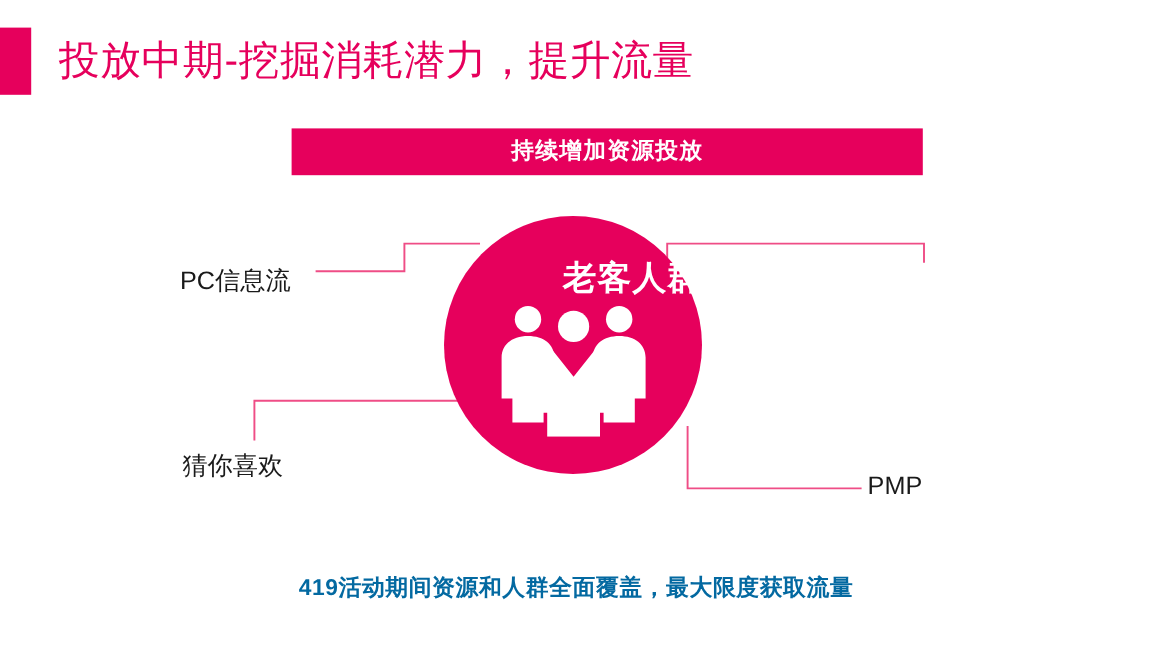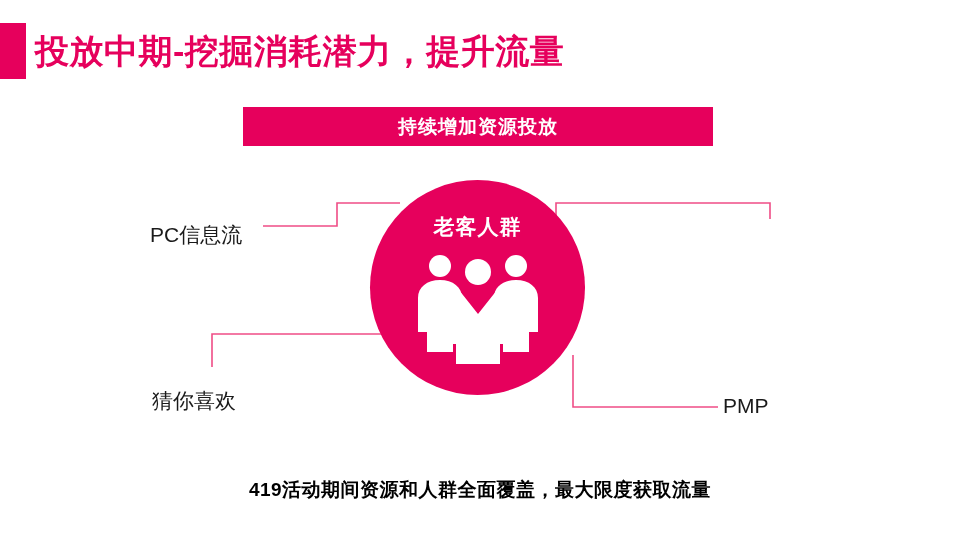--- a/index.html
+++ b/index.html
@@ -22,38 +22,38 @@
   .accent-bar {
     position: absolute;
     left: 0;
     top: 23px;
     width: 26px;
     height: 56px;
     background: #e6005c;
   }
   .slide-title {
     position: absolute;
-    left: 35px;
+    left: 49px;
     top: 23px;
     width: 860px;
     height: 56px;
     line-height: 56px;
     font-size: 34px;
-    font-weight: 700;
+    font-weight: 400;
     color: #e6005c;
     letter-spacing: 0.5px;
     white-space: nowrap;
   }
 
   
   .banner {
     position: absolute;
     left: 243px;
     top: 107px;
-    width: 470px;
+    width: 526px;
     height: 39px;
     background: #e6005c;
   }
   .banner-label {
     position: absolute;
     left: 0;
     top: 0;
     width: 100%;
     height: 39px;
     line-height: 39px;
@@ -81,23 +81,23 @@
     width: 215px;
     height: 215px;
     border-radius: 50%;
     background: #e6005c;
   }
   .circle-label {
     position: absolute;
     left: 0;
     top: 33px;
     width: 100%;
-    text-align: center;
+    text-align: right;
     color: #ffffff;
-    font-size: 21px;
+    font-size: 28px;
     font-weight: bold;
     letter-spacing: 1px;
   }
   .people-icon {
     position: absolute;
     left: 50%;
     top: 72px;
     transform: translateX(-50%);
     width: 128px;
     height: 112px;
@@ -106,33 +106,33 @@
   
   .node-label {
     position: absolute;
     font-size: 21px;
     color: #1a1a1a;
     white-space: nowrap;
     line-height: 1;
   }
   .label-pc       { left: 150px; top: 224px; }
   .label-standard { left: 637px; top: 226px; }
-  .label-guess    { left: 152px; top: 378px; margin-top: 12px; }
+  .label-guess    { left: 152px; top: 378px; }
   .label-pmp      { left: 723px; top: 395px; }
 
   
   .footer-note {
     position: absolute;
     left: 0;
     top: 477px;
     width: 960px;
     text-align: center;
     font-size: 19px;
     font-weight: bold;
-    color: #000000;
+    color: #0369a1;
     letter-spacing: 0.5px;
   }
 </style>
 </head>
 <body>
 
 <div id="slide">
 
   <div class="accent-bar"></div>
   <div class="slide-title">投放中期-挖掘消耗潜力，提升流量</div>

